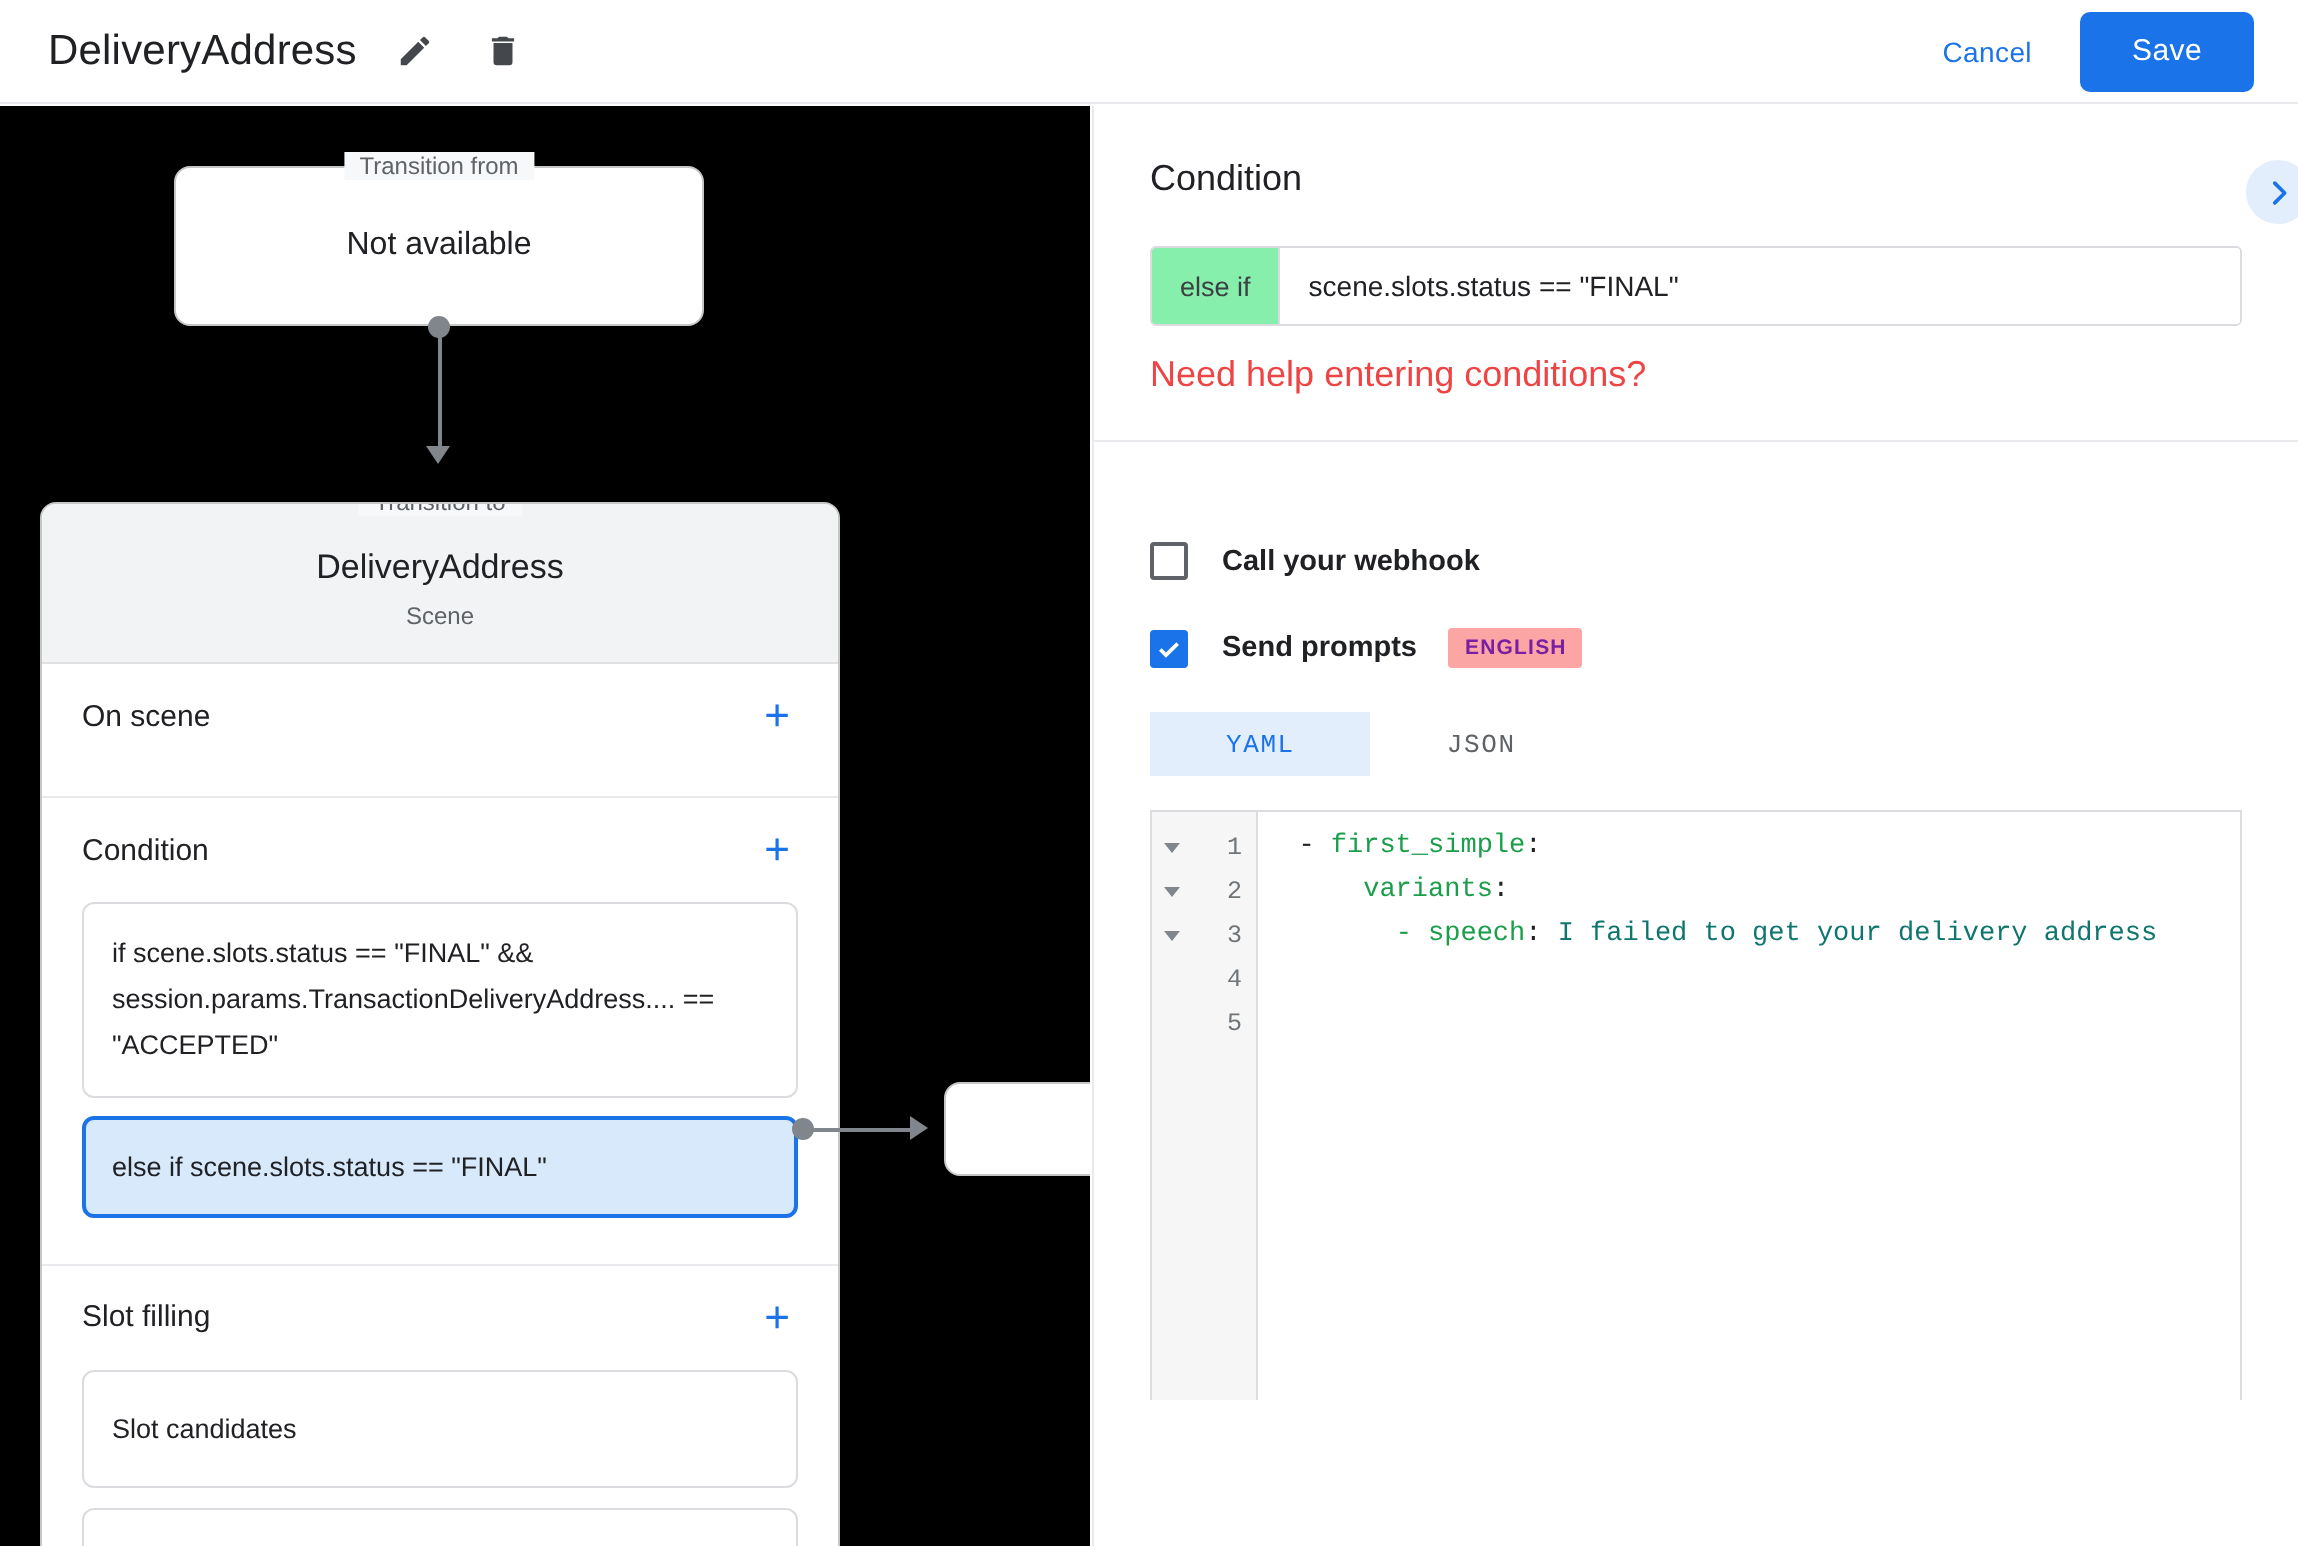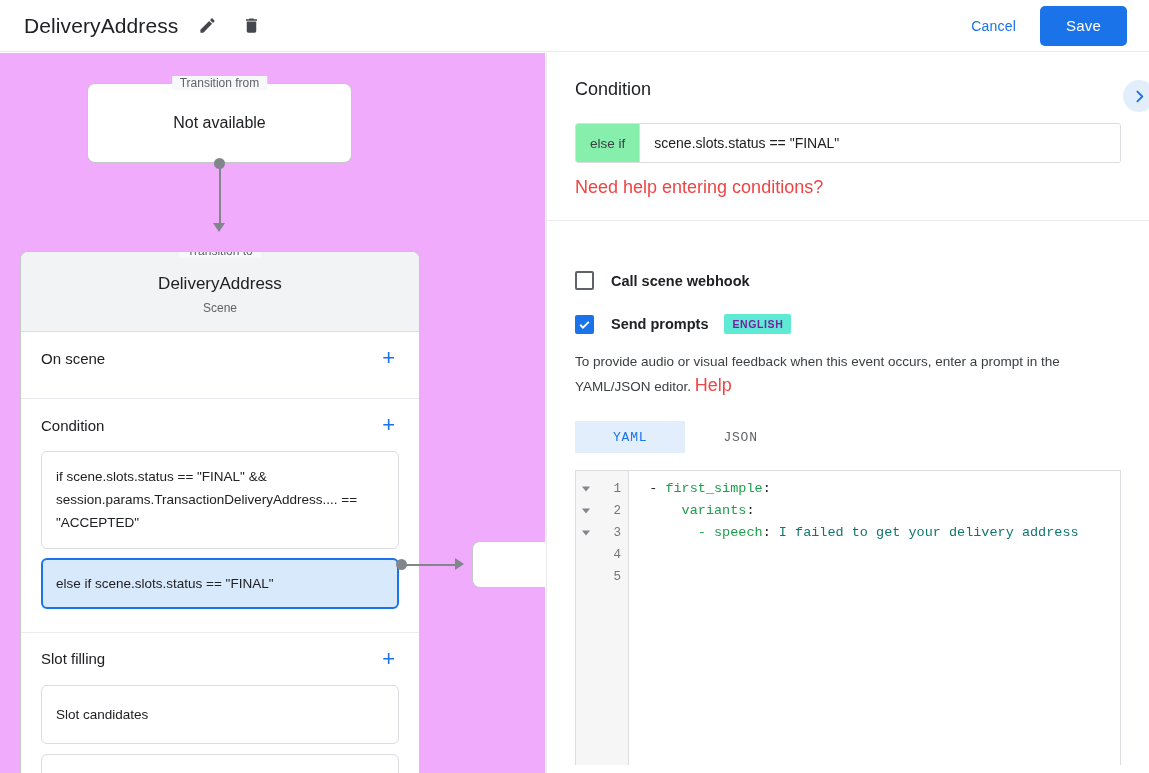--- a/index.html
+++ b/index.html
@@ -41,21 +41,21 @@
     margin-left: 12px; margin-right: 22px;
     background: #1a73e8; color: #fff; border: none; cursor: pointer;
     font-size: 15px; font-weight: 500; letter-spacing: .2px;
     padding: 0 26px; height: 40px; border-radius: 5px;
     font-family: "Liberation Sans", sans-serif;
   }
 
   
   .graph-panel {
     position: absolute; left: 0; top: 53px; width: 545px; height: 720px;
-    background: #f0abfc;
+    background: #000000;
     overflow: hidden;
   }
   .fieldset {
     position: absolute;
     border: 1px solid #c4c7c5;
     border-radius: 8px;
     background: #ffffff;
   }
   .fieldset > .legend {
     position: absolute; top: -8px; left: 50%; transform: translateX(-50%);
@@ -181,21 +181,21 @@
     width: 19px; height: 19px; border: 2px solid #5f6368; border-radius: 2px;
     background: #fff; cursor: pointer; flex: 0 0 auto;
   }
   .checkbox.checked {
     background: #1a73e8; border-color: #1a73e8;
     display: flex; align-items: center; justify-content: center;
   }
   .check-label { margin-left: 17px; font-size: 14.5px; font-weight: 700; color: #202124; }
   .badge {
     margin-left: 16px;
-    background: #5eead4; color: #7b1fa2;
+    background: #fca5a5; color: #7b1fa2;
     font-size: 10.5px; font-weight: 700; letter-spacing: .6px;
     padding: 4px 8px; border-radius: 2px;
   }
   .helper-text {
     margin-top: 18px; font-size: 13.5px; color: #3c4043; line-height: 1.5;
     max-width: 552px;
   }
 
   .tabs { display: flex; margin-top: 22px; }
   .tab {
@@ -333,37 +333,33 @@
 
       <div class="help-link-row">
         <a class="link" href="#">Need help entering conditions?</a>
       </div>
     </div>
 
     <div class="detail-block">
 
       <div class="check-row">
         <div class="checkbox"></div>
-        <span class="check-label">Call scene webhook</span>
+        <span class="check-label">Call your webhook</span>
       </div>
 
       <div class="check-row">
         <div class="checkbox checked">
           <svg width="13" height="13" viewBox="0 0 24 24" fill="none" stroke="#ffffff" stroke-width="3.4">
             <path d="M4 12.5l5.2 5.2L20 7"></path>
           </svg>
         </div>
         <span class="check-label">Send prompts</span>
         <span class="badge">ENGLISH</span>
       </div>
 
-      <div class="helper-text">
-        <span>To provide audio or visual feedback when this event occurs, enter a prompt in the YAML/JSON editor.</span>
-        <a class="link" href="#">Help</a>
-      </div>
 
       <div class="tabs">
         <div class="tab active">YAML</div>
         <div class="tab">JSON</div>
       </div>
 
       <div class="editor">
         <div class="gutter">
           <div class="gutter-row">
             <span class="fold"></span>

